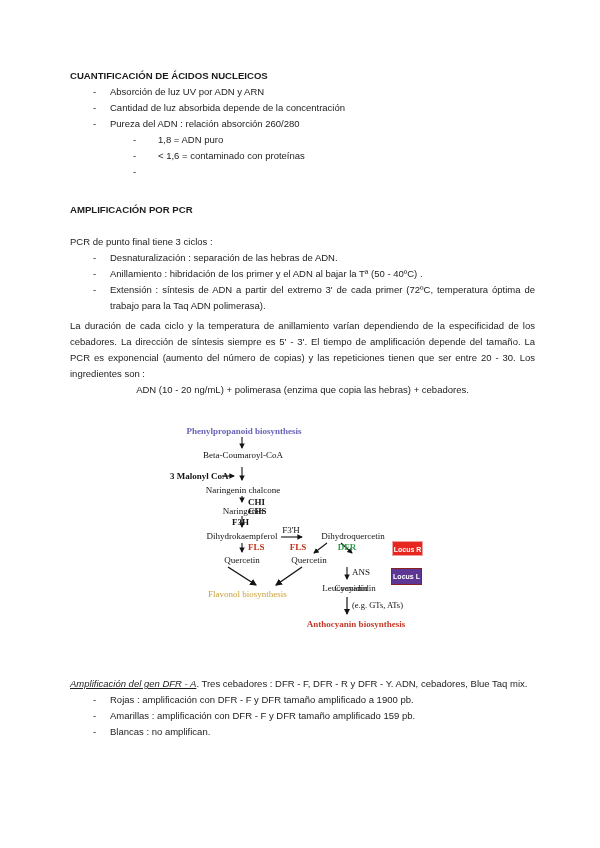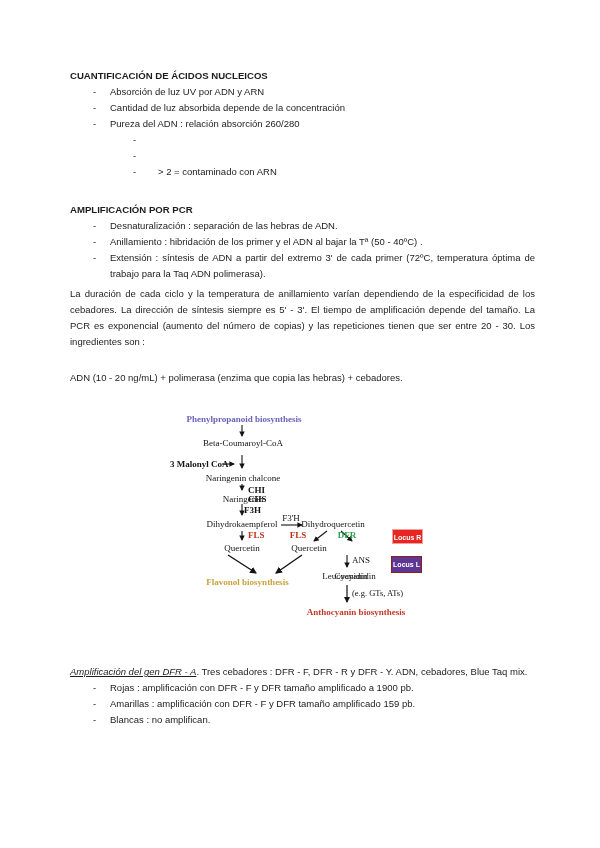--- a/index.html
+++ b/index.html
@@ -12,35 +12,35 @@
   .h2{margin-top:22px;}
   .intro1{margin-top:14px;}
   .intro2{margin-top:16px;}
   .li{display:flex;}
   .li-1{padding-left:23px;}
   .li-1 .dash{flex:0 0 17px;}
   .li-2{padding-left:63px;}
   .li-2 .dash{flex:0 0 25px;}
   .li-text{flex:1; text-align:justify;}
   .para{margin-top:4px; text-align:justify;}
-  .formula{margin-top:20px; text-align:left;}
+  .formula{margin-top:0; text-align:center;}
   .dfr-line{margin-top:40px;}
   .lead{font-style:italic; text-decoration:underline;}
   
   .diag{
     position:relative; height:212px; width:600px; margin:26px 0 0 -70px;
     font-family:"Liberation Serif",serif; font-size:9px; line-height:10px; color:#141414;
   }
   .dn{position:absolute; white-space:nowrap;}
   .ctr{transform:translateX(-50%);}
   .bold{font-weight:700;}
   .c-header{color:#6a64b8; font-weight:700;}
   .c-fls{color:#c0331a; font-weight:700;}
   .c-dfr{color:#2e9e4f; font-weight:700;}
-  .c-flavonol{color:#c9a23c; font-weight:700;padding-left:11px;}
+  .c-flavonol{color:#c9a23c; font-weight:400;padding-left:11px;}
   .c-antho{color:#c43a2a; font-weight:700;}
   .badge{
     position:absolute; width:31px; box-sizing:border-box; text-align:center;
     color:#ffffff; font-weight:700; font-size:7px; line-height:13px;
     font-family:"Liberation Sans",sans-serif;
   }
   .badge-r{background:#e6261f; height:15px; line-height:15px; border:1px solid #f0a0a0;}
   .badge-l{background:#5e3795; height:17px; line-height:15px; border:1px solid #8a1f1f;}
   .arrows{position:absolute; left:0; top:0;}
   .small{font-size:8.5px;}
@@ -59,30 +59,32 @@
   <div class="li li-1">
     <span class="dash">-</span>
     <span class="li-text">Cantidad de luz absorbida depende de la concentración</span>
   </div>
   <div class="li li-1">
     <span class="dash">-</span>
     <span class="li-text">Pureza del ADN : relación absorción 260/280</span>
   </div>
   <div class="li li-2">
     <span class="dash">-</span>
+    <span class="li-text">1,8 = ADN puro</span>
+  </div>
+  <div class="li li-2">
+    <span class="dash">-</span>
+    <span class="li-text">&lt; 1,6 = contaminado con proteínas</span>
   </div>
   <div class="li li-2">
     <span class="dash">-</span>
   </div>
-  <div class="li li-2">
-    <span class="dash">-</span>
-    <span class="li-text">&gt; 2 = contaminado con ARN</span>
-  </div>
 
   <div class="h h2">AMPLIFICACIÓN POR PCR</div>
+  <div class="intro2">PCR de punto final tiene 3 ciclos :</div>
 
   <div class="li li-1">
     <span class="dash">-</span>
     <span class="li-text">Desnaturalización : separación de las hebras de ADN.</span>
   </div>
   <div class="li li-1">
     <span class="dash">-</span>
     <span class="li-text">Anillamiento : hibridación de los primer y el ADN al bajar la Tª (50 - 40ºC) .</span>
   </div>
   <div class="li li-1">
@@ -116,24 +118,24 @@
       <line x1="302" y1="143" x2="276" y2="161" stroke="#141414" stroke-width="1.4" marker-end="url(#ah)"></line>
     </svg>
 
     <div class="dn ctr c-header" style="left:244px; top:2px;">Phenylpropanoid biosynthesis</div>
     <div class="dn ctr" style="left:243px; top:26px;">Beta-Coumaroyl-CoA</div>
     <div class="dn bold" style="left:170px; top:47px;">3 Malonyl CoA</div>
     <div class="dn bold" style="left:248px; top:46px;margin-top:36px;">CHS</div>
     <div class="dn ctr" style="left:243px; top:61px;">Naringenin chalcone</div>
     <div class="dn bold" style="left:248px; top:73px;">CHI</div>
     <div class="dn ctr" style="left:243px; top:82px;">Naringenin</div>
-    <div class="dn bold" style="left:244px; top:93px;">F3H</div>
+    <div class="dn bold" style="left:232px; top:93px;">F3H</div>
     <div class="dn ctr" style="left:291px; top:101px;">F3'H</div>
     <div class="dn ctr" style="left:242px; top:107px;">Dihydrokaempferol</div>
-    <div class="dn ctr" style="left:333px; top:107px;">Dihydroquercetin</div>
+    <div class="dn ctr" style="left:353px; top:107px;">Dihydroquercetin</div>
     <div class="dn c-fls" style="left:248px; top:118px;">FLS</div>
     <div class="dn ctr c-fls" style="left:298px; top:118px;">FLS</div>
     <div class="dn ctr c-dfr" style="left:347px; top:118px;">DFR</div>
     <div class="dn ctr" style="left:242px; top:131px;">Quercetin</div>
     <div class="dn ctr" style="left:309px; top:131px;">Quercetin</div>
     <div class="dn ctr" style="left:349px; top:131px;margin-top:28px;">Leucocyanidin</div>
     <div class="dn" style="left:352px; top:143px;">ANS</div>
     <div class="dn ctr" style="left:351px; top:159px;">Cyanidin</div>
     <div class="dn ctr c-flavonol" style="left:242px; top:165px;">Flavonol biosynthesis</div>
     <div class="dn small" style="left:352px; top:176px;">(e.g. GTs, ATs)</div>

